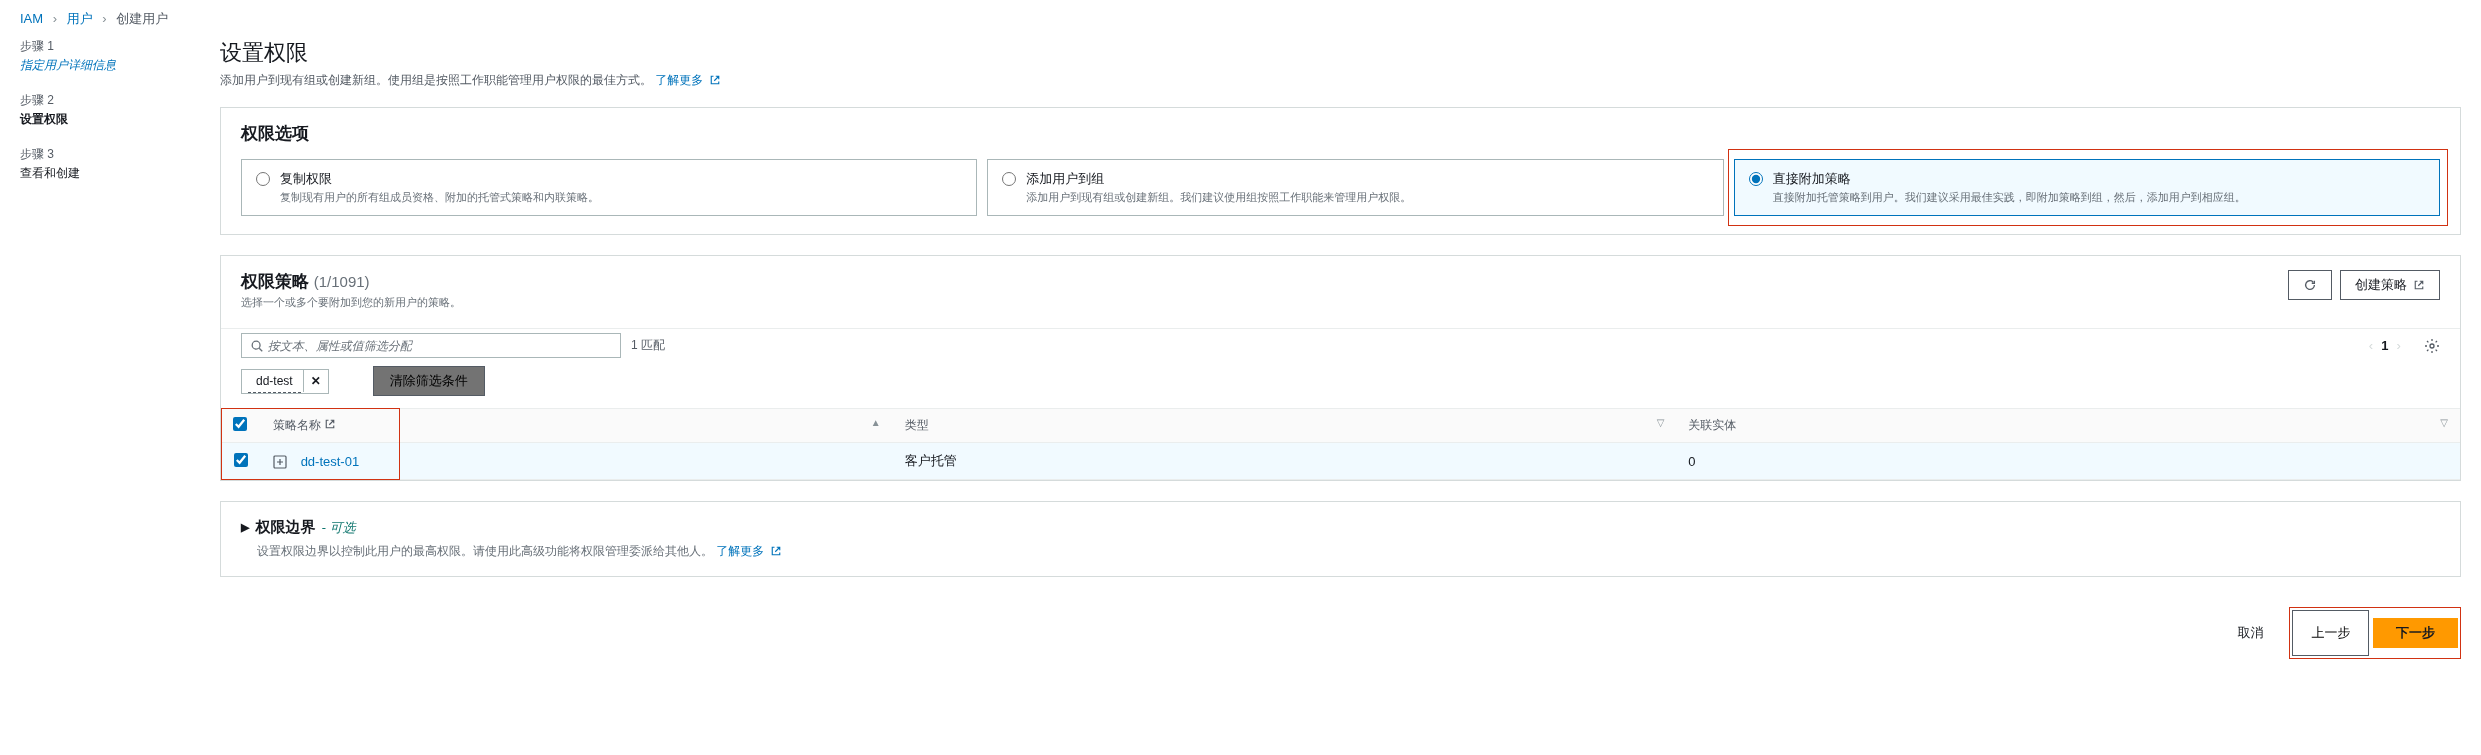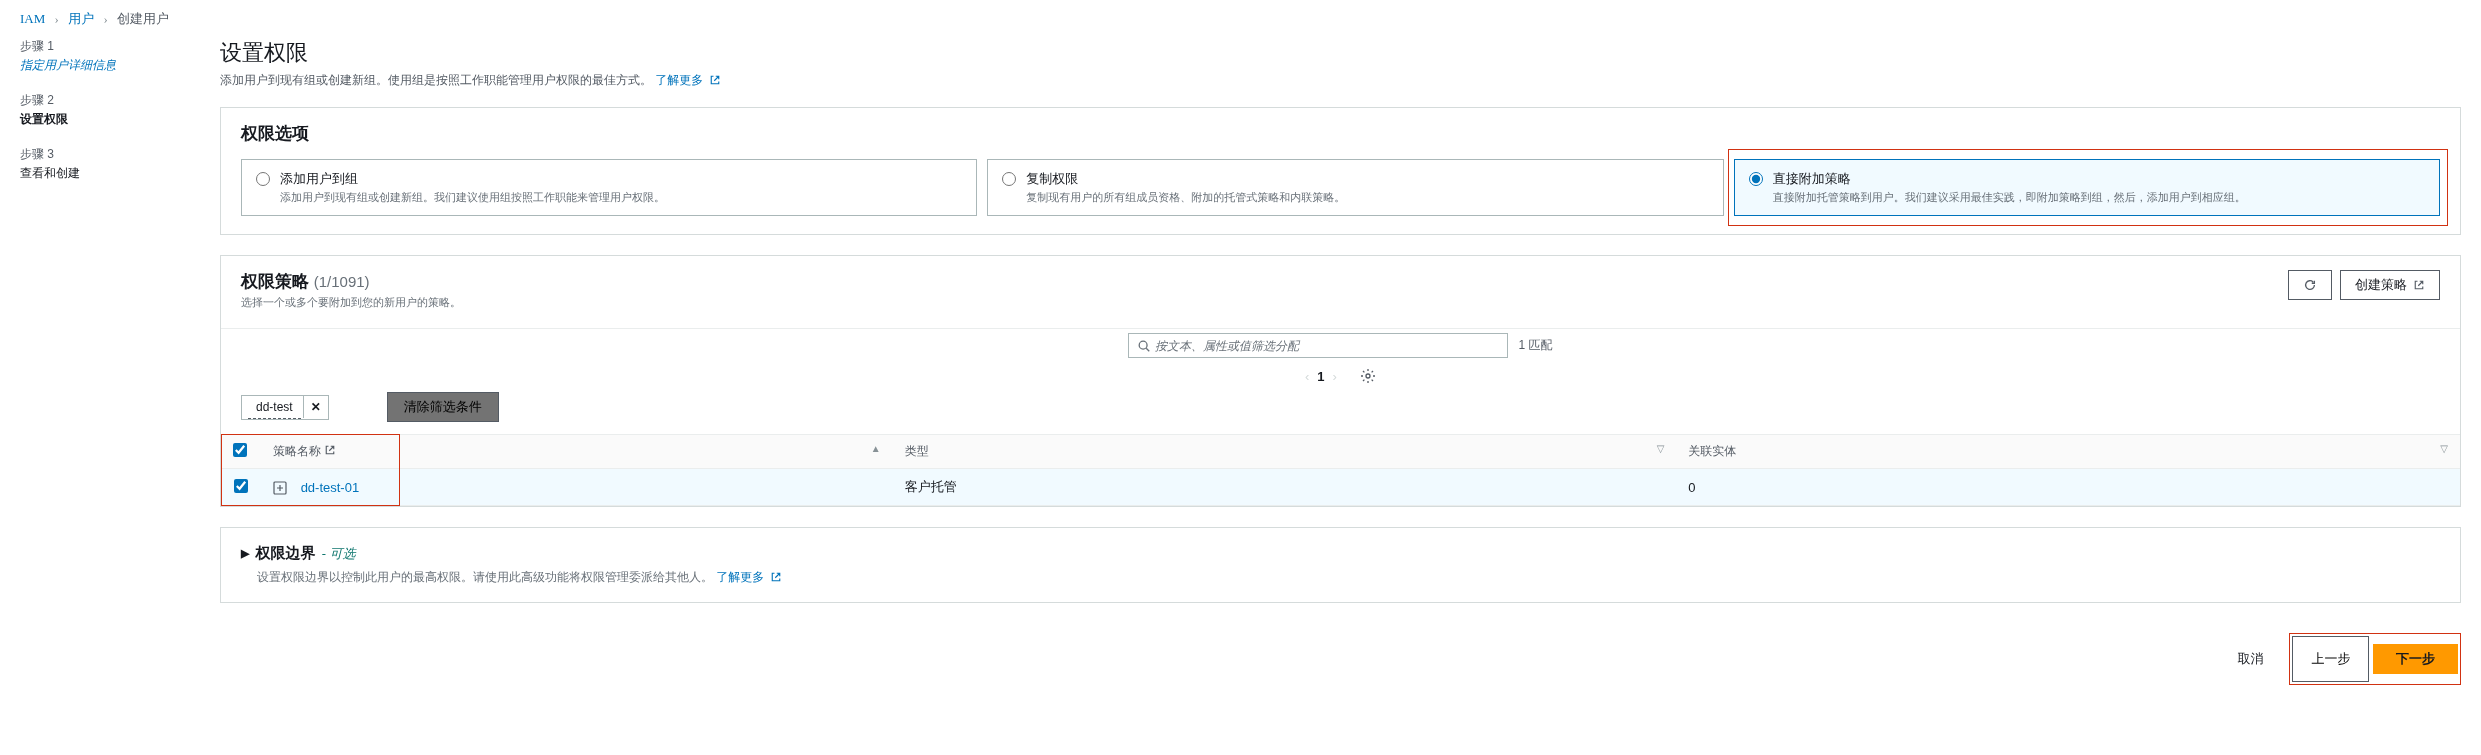--- a/index.html
+++ b/index.html
@@ -1,19 +1,19 @@
 <!DOCTYPE html>
 <html><head>
   <meta charset="utf-8">
   <style>
     * { margin: 0; padding: 0; box-sizing: border-box; }
     body { font-family: "Amazon Ember", "Helvetica Neue", Arial, sans-serif; font-size: 13px; color: #16191f; background: #fff; }
     a { color: #0073bb; text-decoration: none; }
     
-    .breadcrumb { padding: 10px 20px; font-size: 13px; color: #545b64; font-family: Liberation Serif, serif; }
+    .breadcrumb { padding: 10px 20px; font-size: 13px; color: #545b64; }
     .breadcrumb a { color: #0073bb; }
     .breadcrumb .chevron { margin: 0 6px; color: #879196; }
     
     .container { display: flex; padding: 0 20px; gap: 30px; }
     .sidebar { width: 170px; flex-shrink: 0; }
     .step { margin-bottom: 18px; font-size: 12px; }
     .step-label { color: #545b64; margin-bottom: 2px; }
     .step-name { color: #16191f; }
     .step-name.link { color: #0073bb; font-style: italic; }
     .step-name.active { font-weight: 700; color: #16191f; }
@@ -37,31 +37,31 @@
     .red-outline { position: absolute; top: -10px; left: -6px; right: -8px; bottom: -10px; border: 1px solid #d13212; pointer-events: none; }
     
     .policies-panel .panel-header { display: flex; justify-content: space-between; align-items: flex-start; border-bottom: 1px solid #eaeded; padding-bottom: 0; padding-top: 14px; }
     .policies-title-wrap { }
     .policies-title { font-size: 17px; font-weight: 700; }
     .policies-count { font-weight: 400; color: #687078; font-size: 15px; }
     .policies-sub { font-size: 11px; color: #687078; font-weight: 400; margin-top: 2px; margin-bottom: 18px; }
     .policies-actions { display: flex; gap: 8px; }
     .btn { border: 1px solid #545b64; background: #fff; padding: 5px 14px; font-size: 13px; cursor: pointer; display: inline-flex; align-items: center; gap: 6px; color: #16191f; }
     
-    .search-row { display: flex; align-items: center; gap: 10px; padding: 4px 20px 8px; justify-content: space-between; flex-direction: column; }
+    .search-row { display: flex; align-items: center; gap: 10px; padding: 4px 20px 8px; justify-content: space-between; }
     .search-left { display: flex; align-items: center; gap: 10px; }
     .search-box { display: flex; align-items: center; border: 1px solid #aab7b8; width: 380px; padding: 4px 8px; }
     .search-box input { border: none; outline: none; flex: 1; font-size: 12px; font-style: italic; color: #687078; }
     .search-box input::placeholder { color: #687078; font-style: italic; }
     .match-count { font-size: 12px; color: #545b64; }
     .pager { display: flex; align-items: center; gap: 8px; color: #687078; font-size: 13px; }
     .pager span { cursor: pointer; }
     .gear-icon { cursor: pointer; color: #545b64; }
     
-    .chip-row { padding: 0 20px 12px; display: flex; gap: 14px; align-items: center; }
+    .chip-row { padding: 0 20px 12px; display: flex; align-items: center; }
     .chip { display: inline-flex; align-items: center; border: 1px solid #aab7b8; font-size: 12px; background: #fff; }
     .chip-label { padding: 4px 8px; border-bottom: 1px dashed #545b64; margin: 0 2px 0 6px; }
     .chip-close { padding: 4px 7px; border-left: 1px solid #aab7b8; cursor: pointer; font-weight: 700; }
     .btn-clear { border: 1px solid #545b64; background: #737373; padding: 5px 16px; font-size: 13px; cursor: pointer; margin-left: 44px; }
     
     .table-wrap { position: relative; }
     .policy-table { width: 100%; border-collapse: collapse; font-size: 13px; }
     .policy-table th { text-align: left; padding: 8px 12px; border-top: 1px solid #eaeded; border-bottom: 1px solid #eaeded; font-weight: 400; color: #545b64; font-size: 12px; background: #fafafa; }
     .policy-table th .sort { float: right; color: #879196; font-size: 10px; }
     .policy-table td { padding: 9px 12px; border-bottom: 1px solid #eaeded; }
@@ -122,29 +122,29 @@
       </a>
     </p>
 
     <div class="panel">
       <div class="panel-header">权限选项</div>
       <div class="panel-body">
         <div class="options-row">
           <label class="option-card">
             <input type="radio" name="perm" class="radio" style="">
             <div>
-              <div class="option-title">添加用户到组</div>
-              <div class="option-desc">添加用户到现有组或创建新组。我们建议使用组按照工作职能来管理用户权限。</div>
+              <div class="option-title">复制权限</div>
+              <div class="option-desc">复制现有用户的所有组成员资格、附加的托管式策略和内联策略。</div>
             </div>
           </label>
           <label class="option-card">
             <input type="radio" name="perm" class="radio" style="">
             <div>
-              <div class="option-title">复制权限</div>
-              <div class="option-desc">复制现有用户的所有组成员资格、附加的托管式策略和内联策略。</div>
+              <div class="option-title">添加用户到组</div>
+              <div class="option-desc">添加用户到现有组或创建新组。我们建议使用组按照工作职能来管理用户权限。</div>
             </div>
           </label>
           <div class="highlight-wrap">
             <label class="option-card selected">
               <input type="radio" name="perm" class="radio" checked="" style="">
               <div>
                 <div class="option-title">直接附加策略</div>
                 <div class="option-desc">直接附加托管策略到用户。我们建议采用最佳实践，即附加策略到组，然后，添加用户到相应组。</div>
               </div>
             </label>

